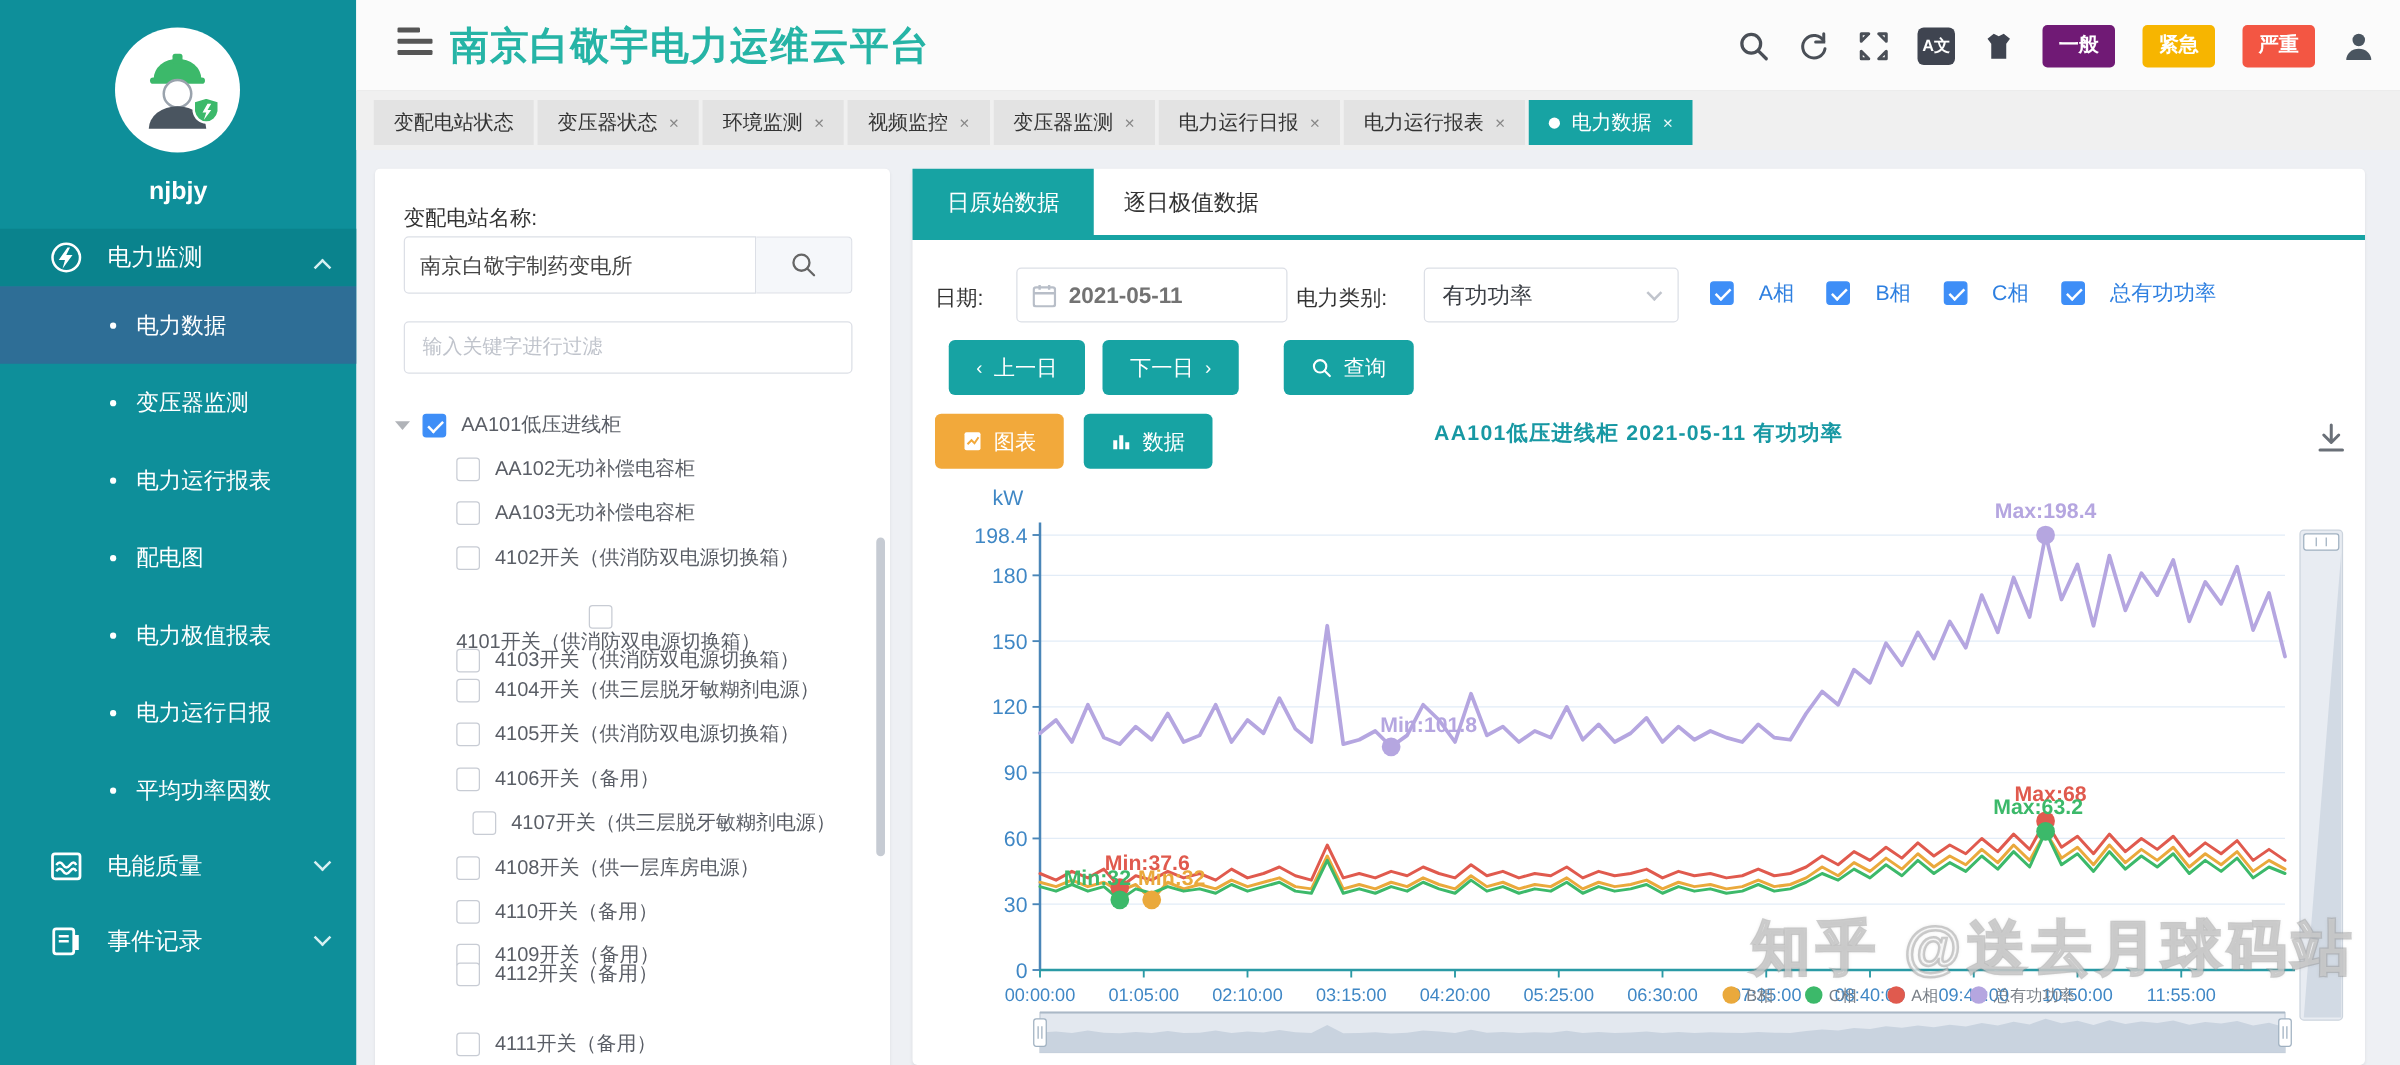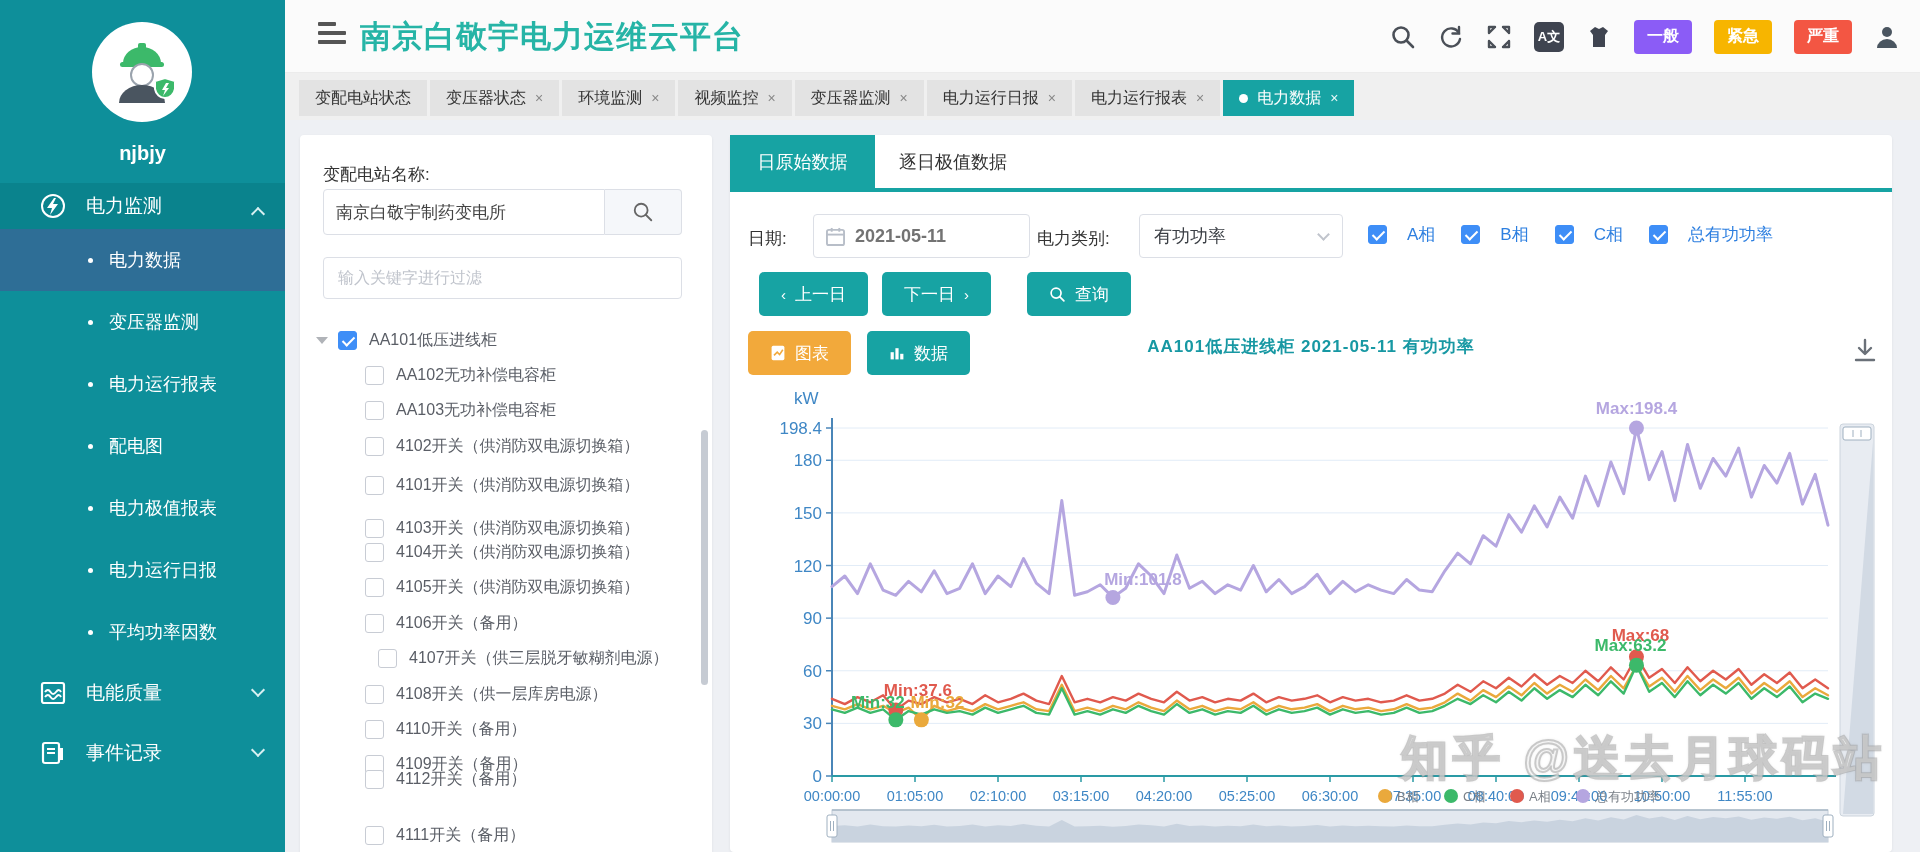--- a/index.html
+++ b/index.html
@@ -201,21 +201,21 @@
           <path d="M3 9 L9 3 M3 3 h6 M3 3 v6"></path>
             <path d="M23 9 L17 3 M17 3 h6 M23 3 v6"></path>
           <path d="M3 17 L9 23 M3 23 h6 M3 17 v6"></path>
             <path d="M23 17 L17 23 M17 23 h6 M23 17 v6"></path>
         </g>
       </svg>
       <div class="badge-dark">A文</div>
       <svg class="tool-ic" viewBox="0 0 26 26">
         <path d="M9 3 l4 2 l4 -2 l5 4 l-3 4 v12 h-12 v-12 l-3 -4 z" fill="#3f4450"></path>
       </svg>
-      <button class="sev-btn" style="background:#8b5cf6">一般</button>
+      <button class="sev-btn" style="background:#701a75">一般</button>
       <button class="sev-btn" style="background:#f7b500">紧急</button>
       <button class="sev-btn" style="background:#f35643">严重</button>
       <svg class="tool-ic" viewBox="0 0 26 26">
         <circle cx="13" cy="8" r="5" fill="#4a5560"></circle>
         <path d="M3 24 a10 9 0 0 1 20 0 z" fill="#4a5560"></path>
       </svg>
     </div>
   </header>
 
   <div class="tabbar">
@@ -276,31 +276,31 @@
           <span>AA102无功补偿电容柜</span>
         </div>
         <div class="tree-row" style="top: 82.8px; left: 65px;">
           <span class="cbox"></span>
           <span>AA103无功补偿电容柜</span>
         </div>
         <div class="tree-row" style="top: 118.2px; left: 65px;">
           <span class="cbox"></span>
           <span>4102开关（供消防双电源切换箱）</span>
         </div>
-        <div class="tree-row" style="top: 157px; left: 65px;">
+        <div class="tree-row" style="top: 171px; left: 65px; flex-direction: column;">
           <span class="cbox"></span>
           <span>4101开关（供消防双电源切换箱）</span>
         </div>
         <div class="tree-row" style="top: 200px; left: 65px;">
           <span class="cbox"></span>
           <span>4103开关（供消防双电源切换箱）</span>
         </div>
         <div class="tree-row" style="top: 224.4px; left: 65px;">
           <span class="cbox"></span>
-          <span>4104开关（供消防双电源切换箱）</span>
+          <span>4104开关（供三层脱牙敏糊剂电源）</span>
         </div>
         <div class="tree-row" style="top: 259.8px; left: 65px;">
           <span class="cbox"></span>
           <span>4105开关（供消防双电源切换箱）</span>
         </div>
         <div class="tree-row" style="top: 295.2px; left: 65px;">
           <span class="cbox"></span>
           <span>4106开关（备用）</span>
         </div>
         <div class="tree-row" style="top: 330.6px; left: 65px; margin-left: 13px;">

